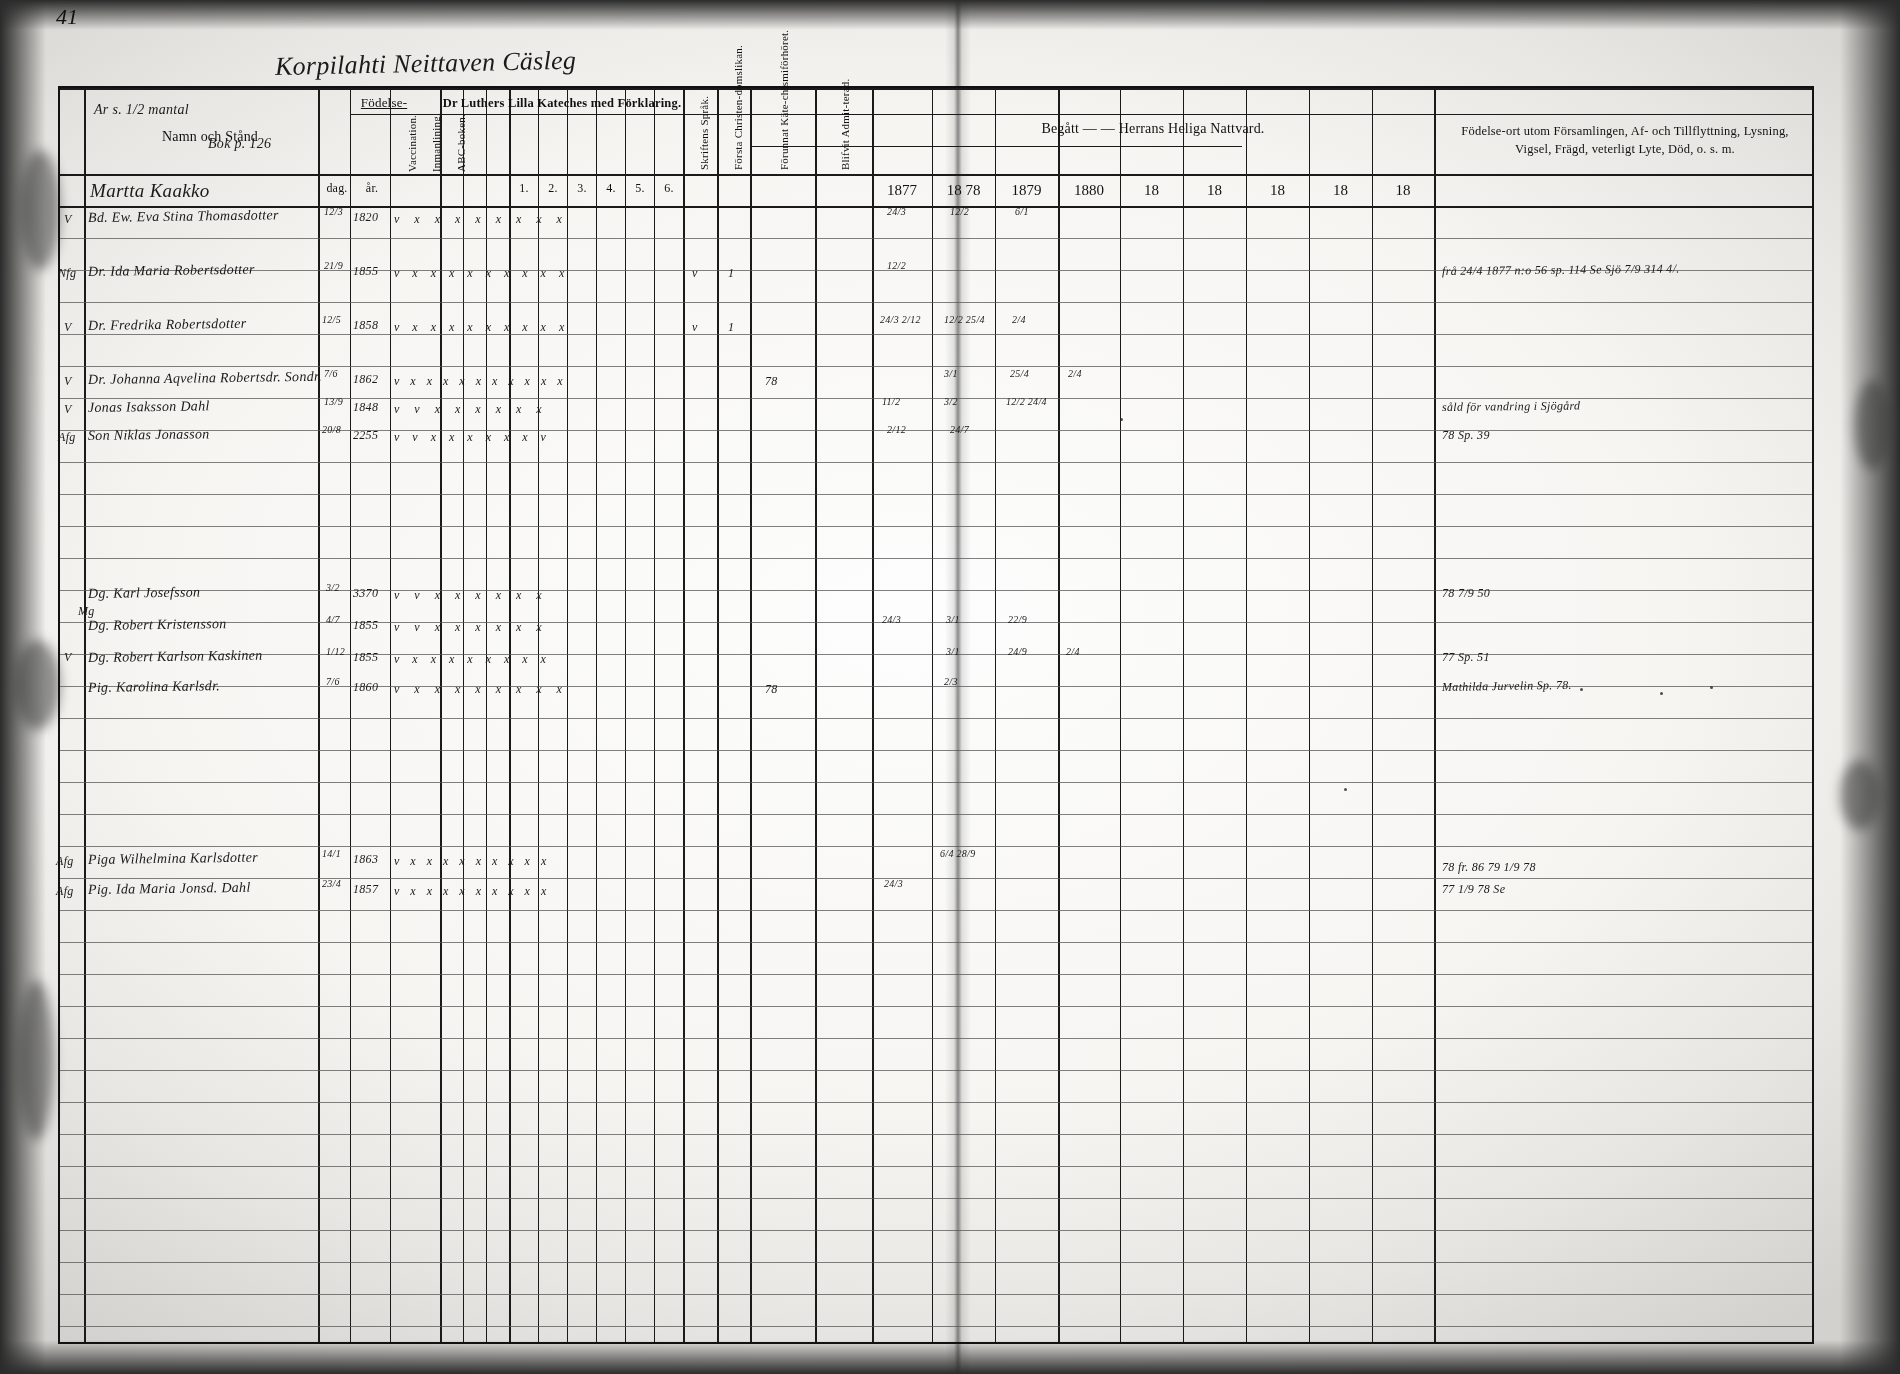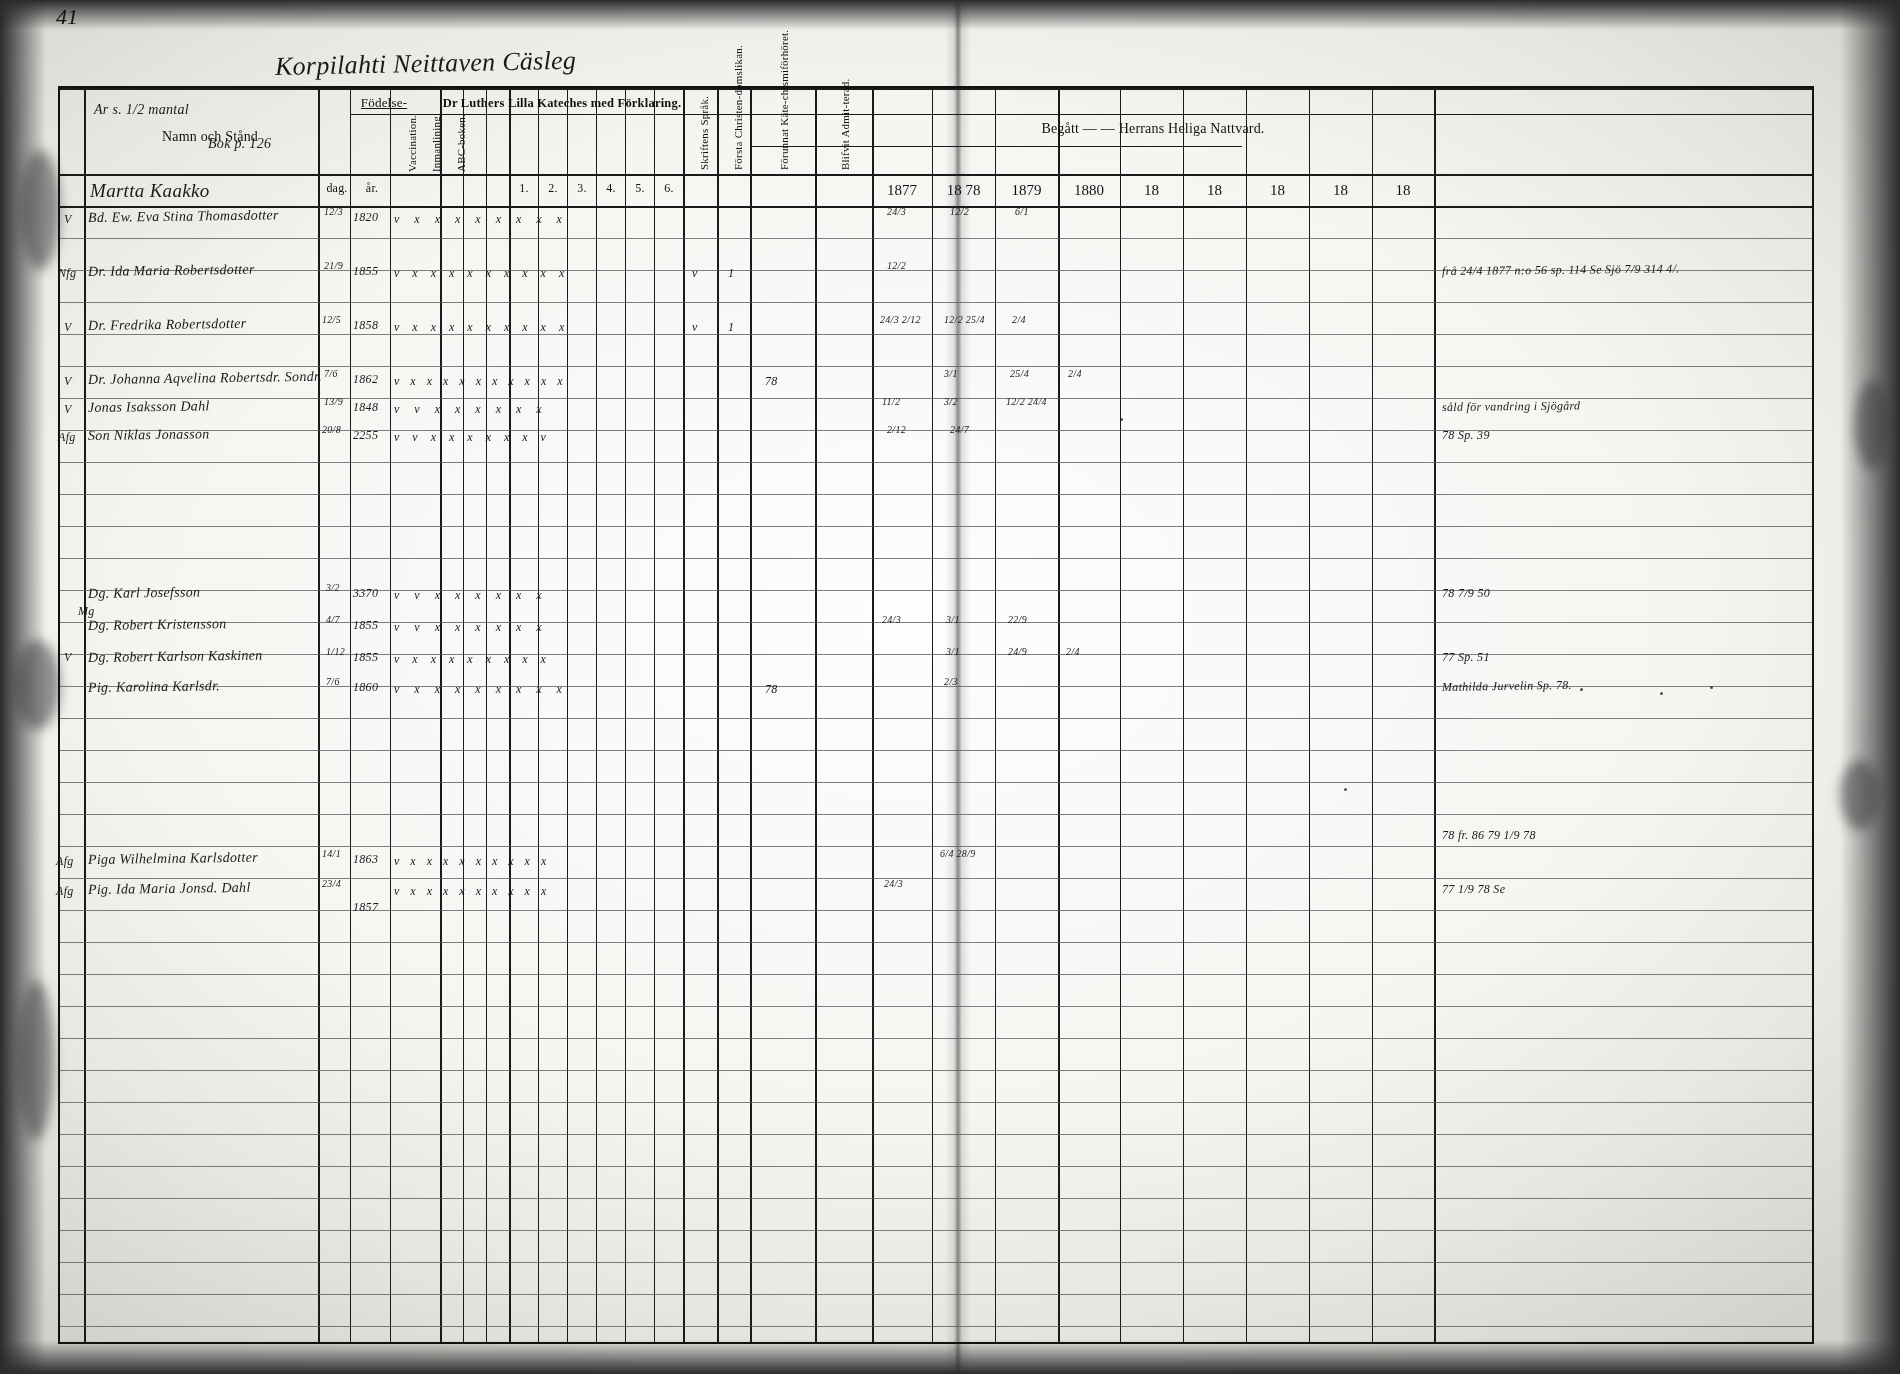--- a/index.html
+++ b/index.html
@@ -172,20 +172,21 @@
   <div class="hdr" style="left:566px;top:94px;width:28px;font-size:12px;">5.</div>
   <div class="hdr" style="left:595px;top:94px;width:28px;font-size:12px;">6.</div>
 
   <div class="vert" style="left:638px;top:82px;">Skriftens Språk.</div>
   <div class="vert" style="left:672px;top:82px;">Första Christen-domslikan.</div>
   <div class="vert" style="left:718px;top:82px;">Förunnat Käte-chismiförhöret.</div>
   <div class="vert" style="left:779px;top:82px;">Blifvit Admit-terad.</div>
 
   <div class="hdr" style="left:812px;top:34px;width:562px;font-size:14px;">Begått — — Herrans Heliga Nattvard.</div>
 
+  <div class="hdr" style="left:1382px;top:34px;width:366px;font-size:12.5px;line-height:1.45;">Födelse-ort utom Församlingen, Af- och Tillflyttning, Lysning, Vigsel, Frägd, veterligt Lyte, Död, o. s. m.</div>
 
   <div class="yr" style="left:812px;top:94px;width:60px;">1877</div>
   <div class="yr" style="left:872px;top:94px;width:63px;">18 78</div>
   <div class="yr" style="left:935px;top:94px;width:63px;">1879</div>
   <div class="yr" style="left:998px;top:94px;width:62px;">1880</div>
   <div class="yr" style="left:1060px;top:94px;width:63px;">18</div>
   <div class="yr" style="left:1123px;top:94px;width:63px;">18</div>
   <div class="yr" style="left:1186px;top:94px;width:63px;">18</div>
   <div class="yr" style="left:1249px;top:94px;width:63px;">18</div>
   <div class="yr" style="left:1312px;top:94px;width:62px;">18</div>
@@ -317,26 +318,26 @@
   <div class="hw sm" style="left:705px;top:594px;">78</div>
   <div class="hw tiny" style="left:884px;top:588px;">2/3</div>
   <div class="hw sm" style="left:1382px;top:592px;transform:rotate(-1deg);">Mathilda Jurvelin Sp. 78.</div>
 
   <div class="hw sm" style="left:-4px;top:766px;">Afg</div>
   <div class="hw md" style="left:28px;top:764px;transform:rotate(-0.8deg);">Piga Wilhelmina Karlsdotter</div>
   <div class="hw tiny" style="left:262px;top:760px;">14/1</div>
   <div class="hw sm" style="left:293px;top:764px;">1863</div>
   <div class="hw sm" style="left:334px;top:766px;letter-spacing:4px;">v x x x x x x x x x</div>
   <div class="hw tiny" style="left:880px;top:760px;">6/4 28/9</div>
-  <div class="hw sm" style="left:1382px;top:740px;">78 fr. 86  79 1/9 78</div>
+  <div class="hw sm" style="left:1382px;top:772px;">78 fr. 86  79 1/9 78</div>
 
   <div class="hw sm" style="left:-4px;top:796px;">Afg</div>
   <div class="hw md" style="left:28px;top:794px;transform:rotate(-0.8deg);">Pig. Ida Maria Jonsd. Dahl</div>
   <div class="hw tiny" style="left:262px;top:790px;">23/4</div>
-  <div class="hw sm" style="left:293px;top:812px;">1857</div>
+  <div class="hw sm" style="left:293px;top:794px;">1857</div>
   <div class="hw sm" style="left:334px;top:796px;letter-spacing:4px;">v x x x x x x x x x</div>
   <div class="hw tiny" style="left:824px;top:790px;">24/3</div>
   <div class="hw sm" style="left:1382px;top:794px;">77 1/9 78 Se</div>
 
   <div class="dot" style="left:1520px;top:600px;"></div>
   <div class="dot" style="left:1600px;top:604px;"></div>
   <div class="dot" style="left:1650px;top:598px;"></div>
   <div class="dot" style="left:1284px;top:700px;"></div>
   <div class="dot" style="left:1060px;top:330px;"></div>
 </div>

